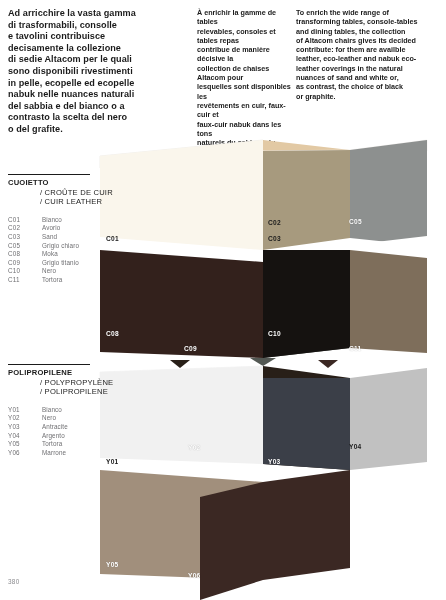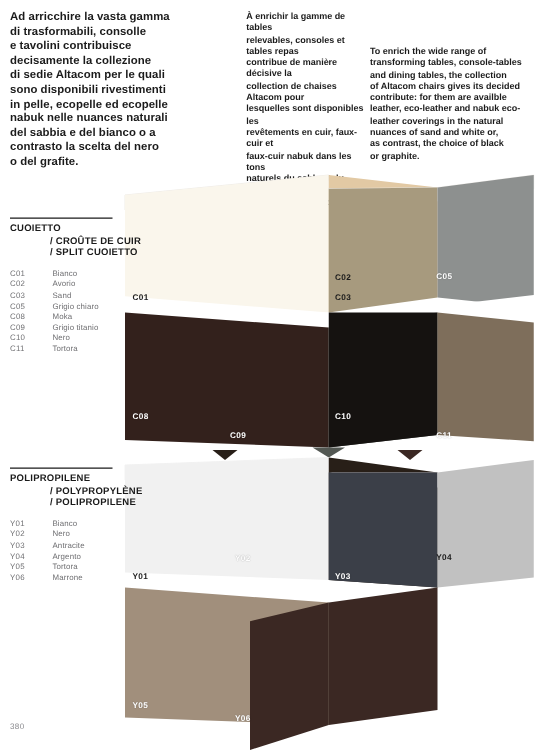--- a/index.html
+++ b/index.html
@@ -20,40 +20,40 @@
   .col.fr{left:152px;width:140px;}
   .col.en{left:296px;width:142px;}
   .col p{
     margin:0;
     font-weight:bold;
     color:#1b1b1b;
     white-space:pre-line;
   }
   .col.it p{font-size:9.1px;line-height:11.6px;letter-spacing:0.05px;}
   .col.fr p{font-size:7.2px;line-height:9.3px;margin-left:45px;}
-  .col.en p{font-size:7.2px;line-height:9.3px;margin-top:28px;}
+  .col.en p{font-size:7.2px;line-height:9.3px;}
 
   
   .legend{position:absolute;left:8px;width:108px;}
   .legend .rule{border-top:1.4px solid #1b1b1b;width:82px;margin-bottom:3px;}
   .legend h3{
     margin:0;font-size:7.6px;line-height:9.6px;font-weight:bold;
     letter-spacing:0.2px;color:#1b1b1b;
   }
-  .legend h3 .sub{font-weight:bold;padding-left:32px;}
+  .legend h3 .sub{font-weight:normal;padding-left:32px;}
   .legend table{
     margin-top:9px;border-collapse:collapse;font-size:6.3px;line-height:8.6px;
     color:#6f6f72;font-weight:normal;
   }
   .legend td{padding:0;vertical-align:top;}
   .legend td.code{width:34px;letter-spacing:0.2px;}
   .legend td.name{letter-spacing:0.1px;}
 
   #legend-cuoietto{top:150px;margin-top:24px;}
-  #legend-polipropilene{top:374px;}
+  #legend-polipropilene{top:364px;}
 
   
   .stage{position:absolute;left:0;top:0;width:446px;height:600px;
          pointer-events:none;}
   .stage svg{display:block;}
 
   .swlabel{
     position:absolute;
     font-size:6.6px;font-weight:bold;letter-spacing:0.25px;
     color:#ffffff;
@@ -188,21 +188,21 @@
 
     <span class="swlabel" style="left:106px;top:561px;">Y05</span>
     <span class="swlabel" style="left:188px;top:572px;">Y06</span>
   </div>
 
   <div class="legend" id="legend-cuoietto">
     <div class="rule"></div>
     <h3>
       <span>CUOIETTO</span><br>
       <span class="sub">/ CROÛTE DE CUIR</span><br>
-      <span class="sub">/ SPLIT CUOIETTO</span>
+      <span class="sub">/ CUIR LEATHER</span>
     </h3>
     <table>
       <tbody>
         <tr>
           <td class="code">C01</td>
           <td class="name">Bianco</td>
         </tr>
         <tr>
           <td class="code">C02</td>
           <td class="name">Avorio</td>

